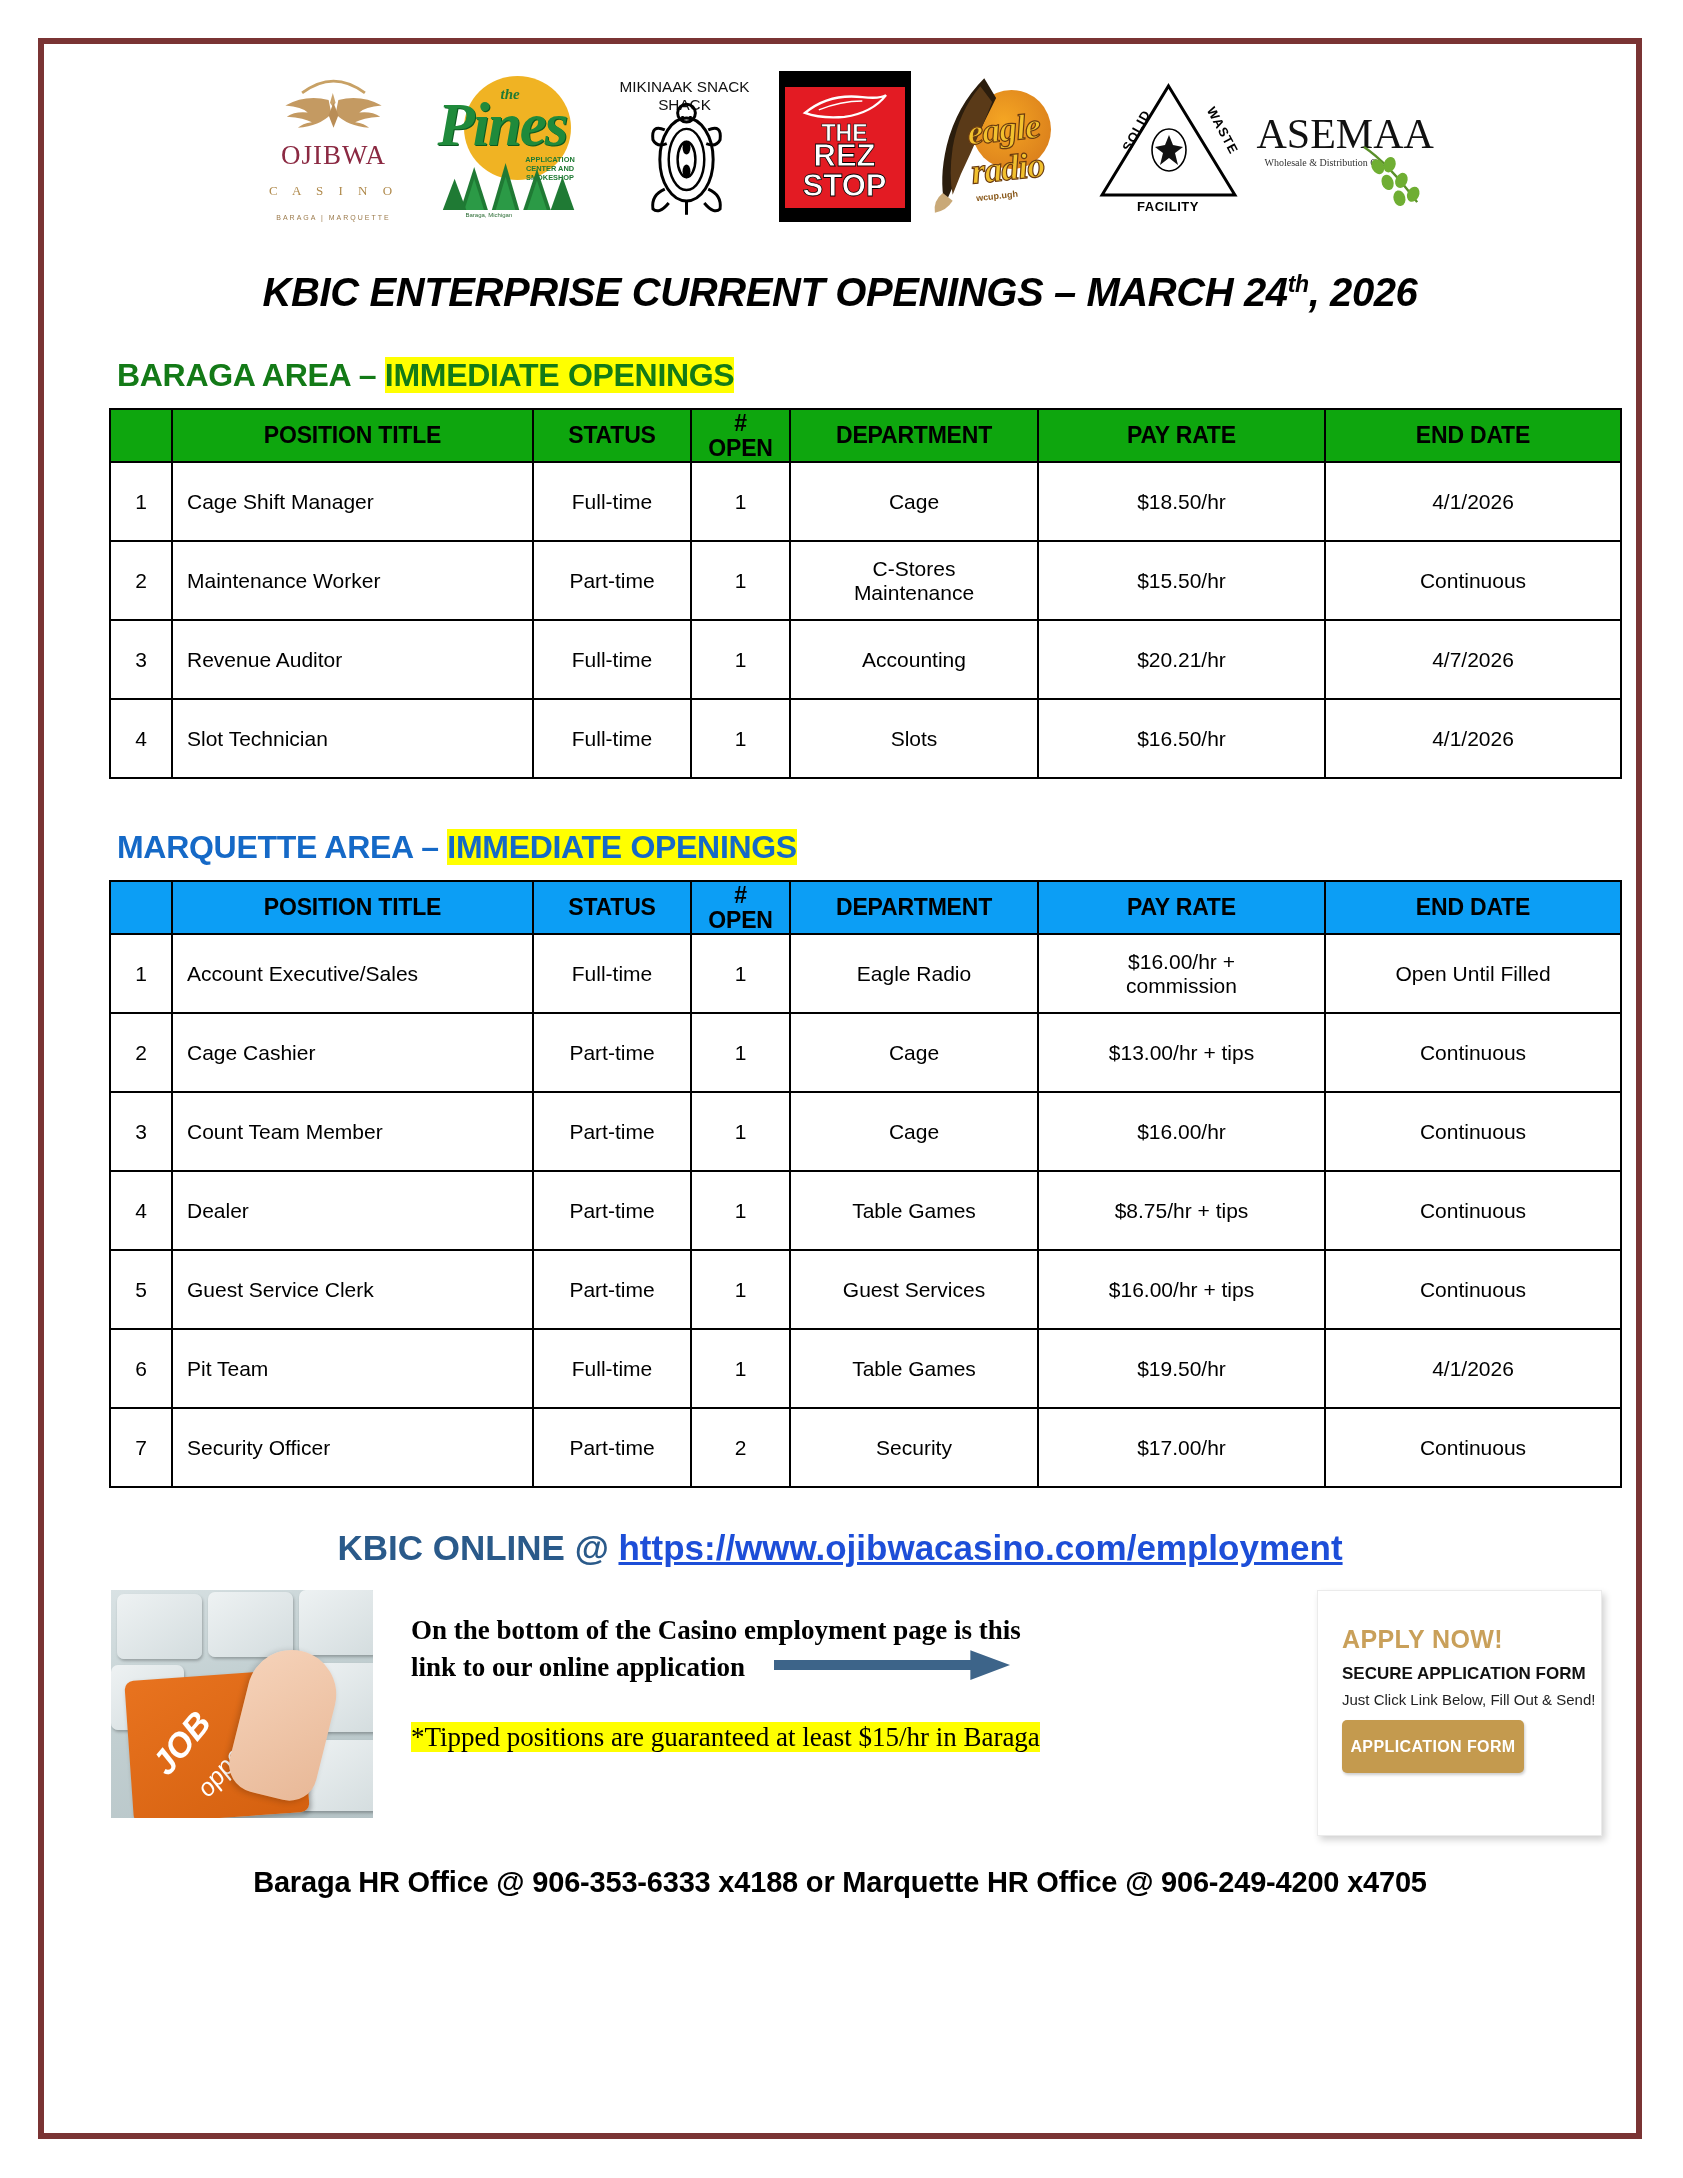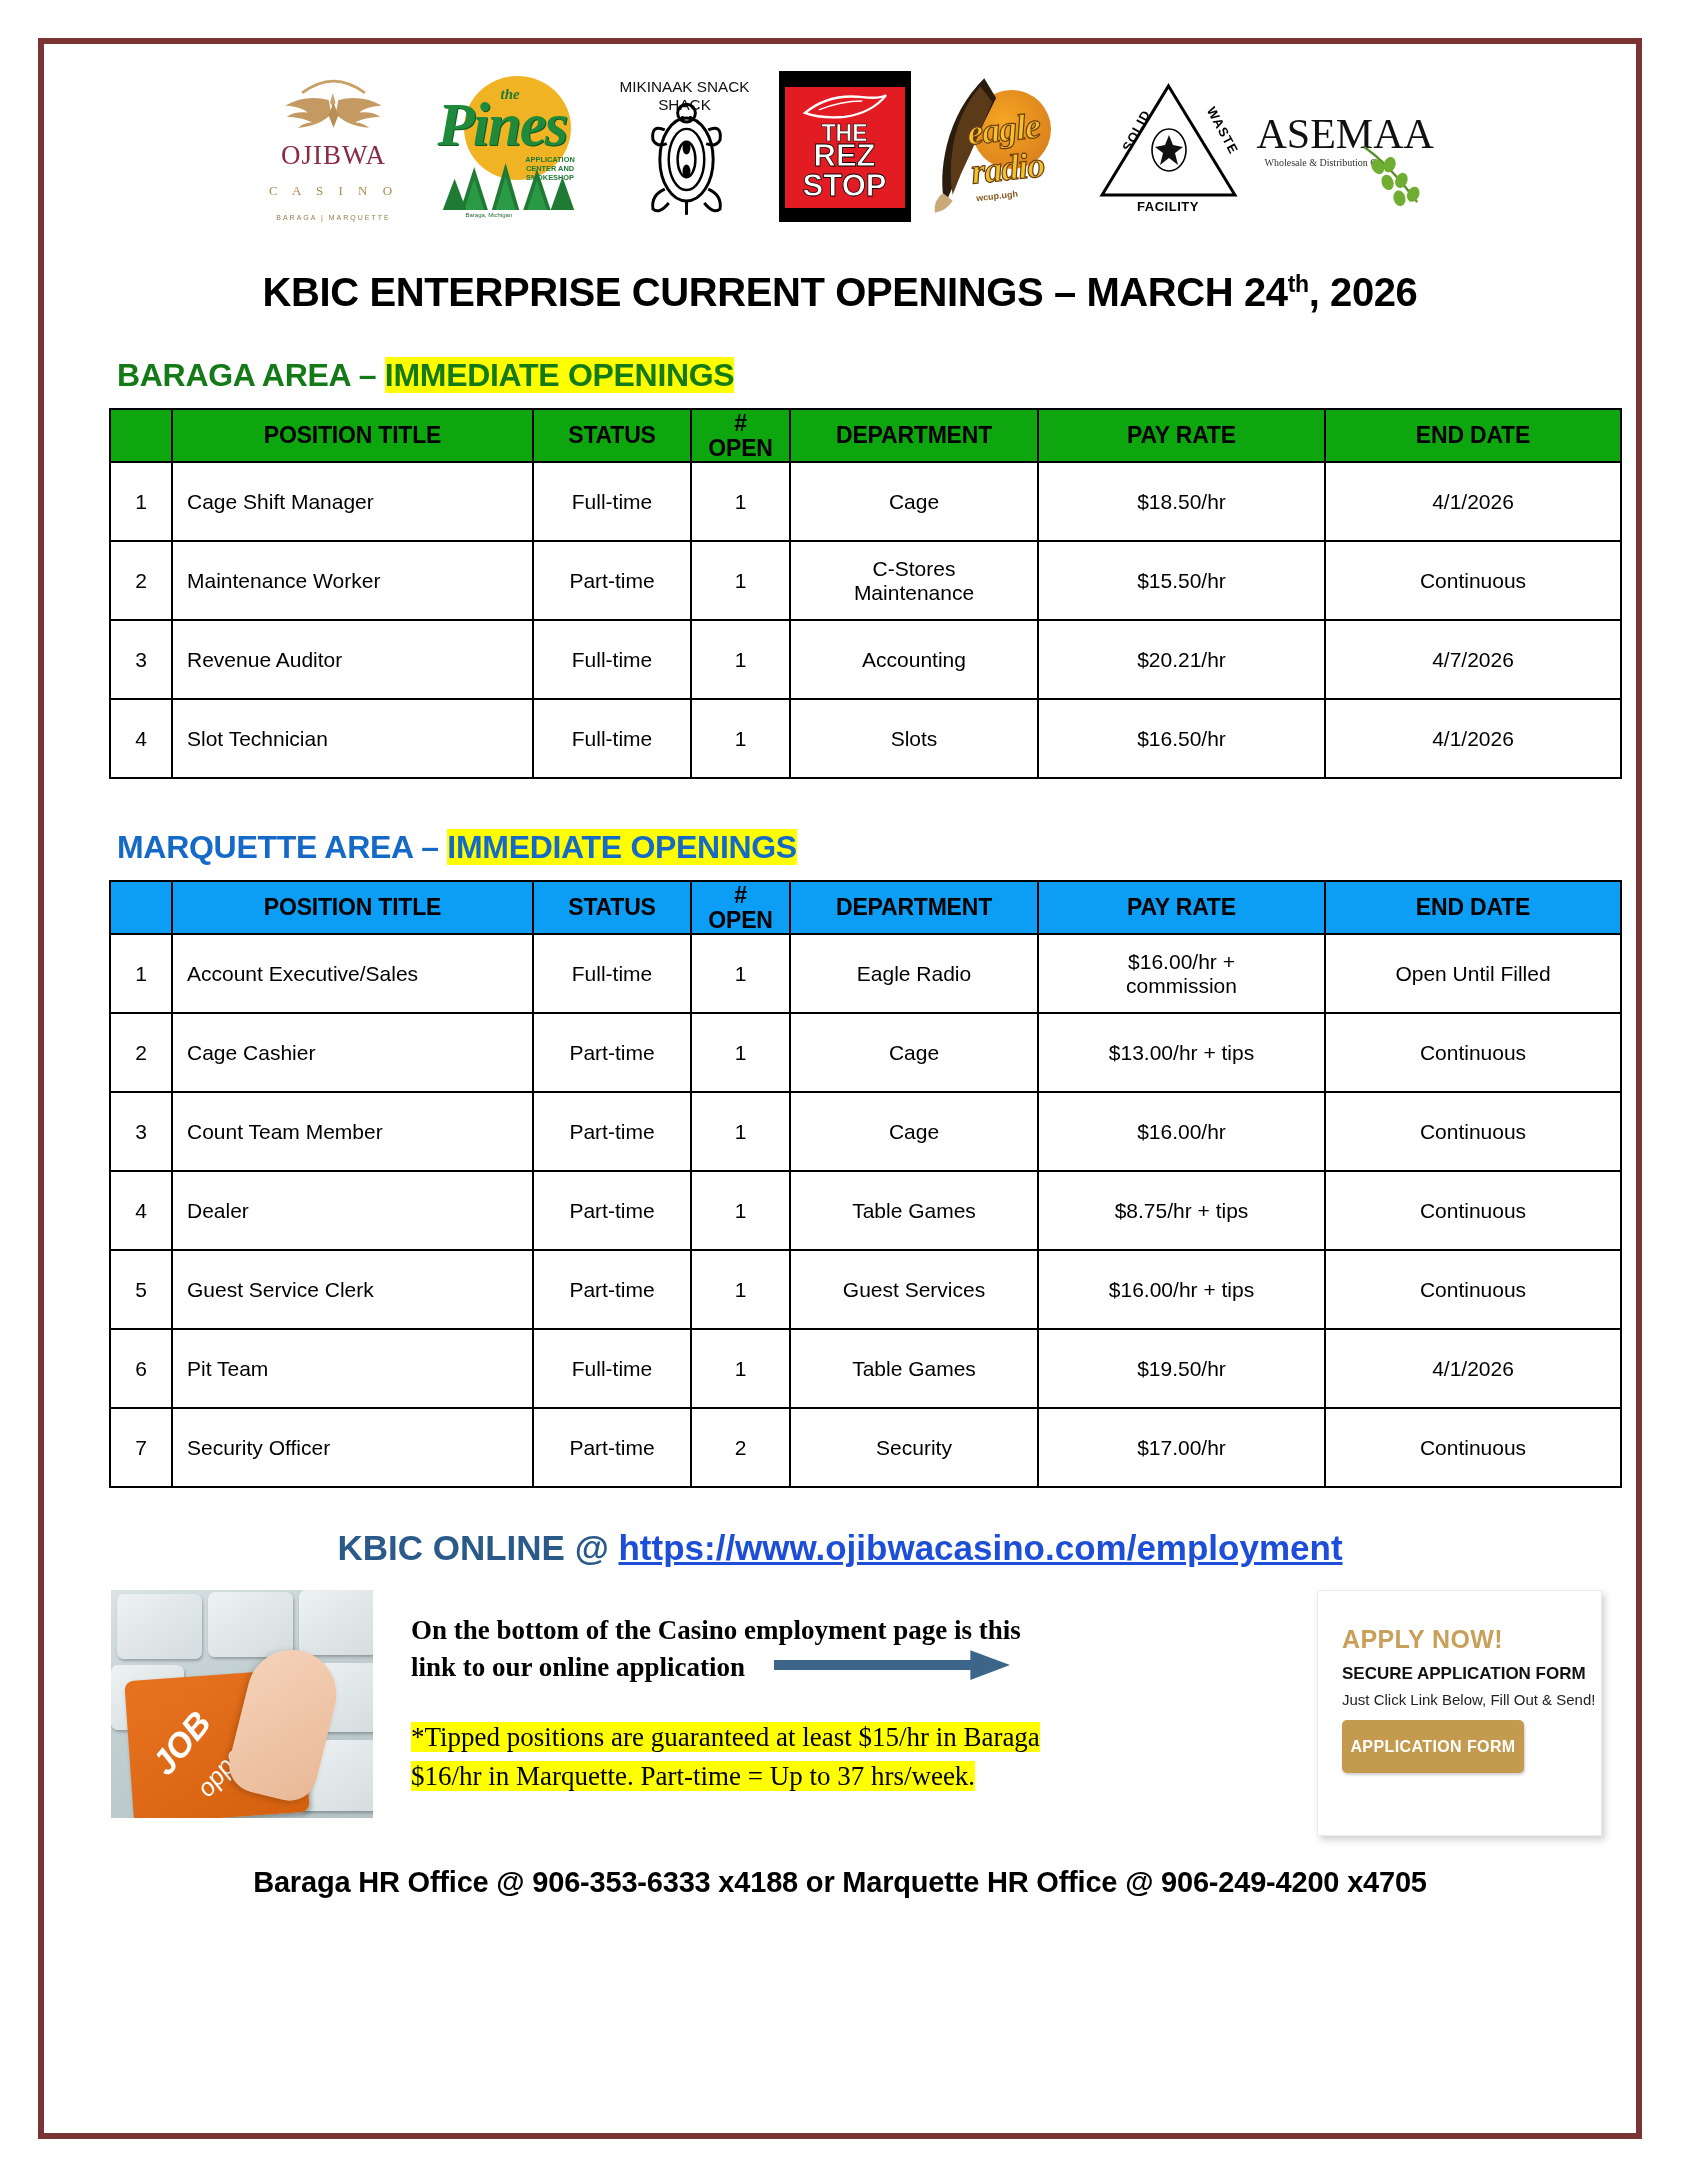--- a/index.html
+++ b/index.html
@@ -105,20 +105,21 @@
 
   
   .doc-title {
     text-align: center;
     font-size: 40px;
     font-weight: bold;
     color: #000;
     margin-top: 40px;
     letter-spacing: -0.4px;
     font-family: "Liberation Sans", sans-serif;
+    font-style: italic;
   }
   .doc-title sup { font-size: 23px; vertical-align: super; }
 
   
   .section-heading {
     font-size: 32px;
     font-weight: bold;
     font-family: "Liberation Sans", sans-serif;
     letter-spacing: -0.3px;
     margin-left: 59px;
@@ -581,21 +582,20 @@
       <div class="bt-line">
         <span>link to our online application</span>
         <span class="arrow-wrap">
           <svg width="238" height="34" viewBox="0 0 240 34">
             <path d="M0 12 L198 12 L198 2 L238 17 L198 32 L198 22 L0 22 Z" fill="#3d6489"></path>
           </svg>
         </span>
       </div>
       <div class="tipped">
         <span class="hl2">*Tipped positions are guaranteed at least $15/hr in Baraga</span><br>
-        <span class="hl2">$16/hr in Marquette. Part-time = Up to 37 hrs/week.</span>
       </div>
     </div>
 
     <div class="apply-card">
       <div class="ac-apply">APPLY NOW!</div>
       <div class="ac-secure">SECURE APPLICATION FORM</div>
       <div class="ac-just">Just Click Link Below, Fill Out &amp; Send!</div>
       <div class="ac-btn">APPLICATION FORM</div>
     </div>
 

